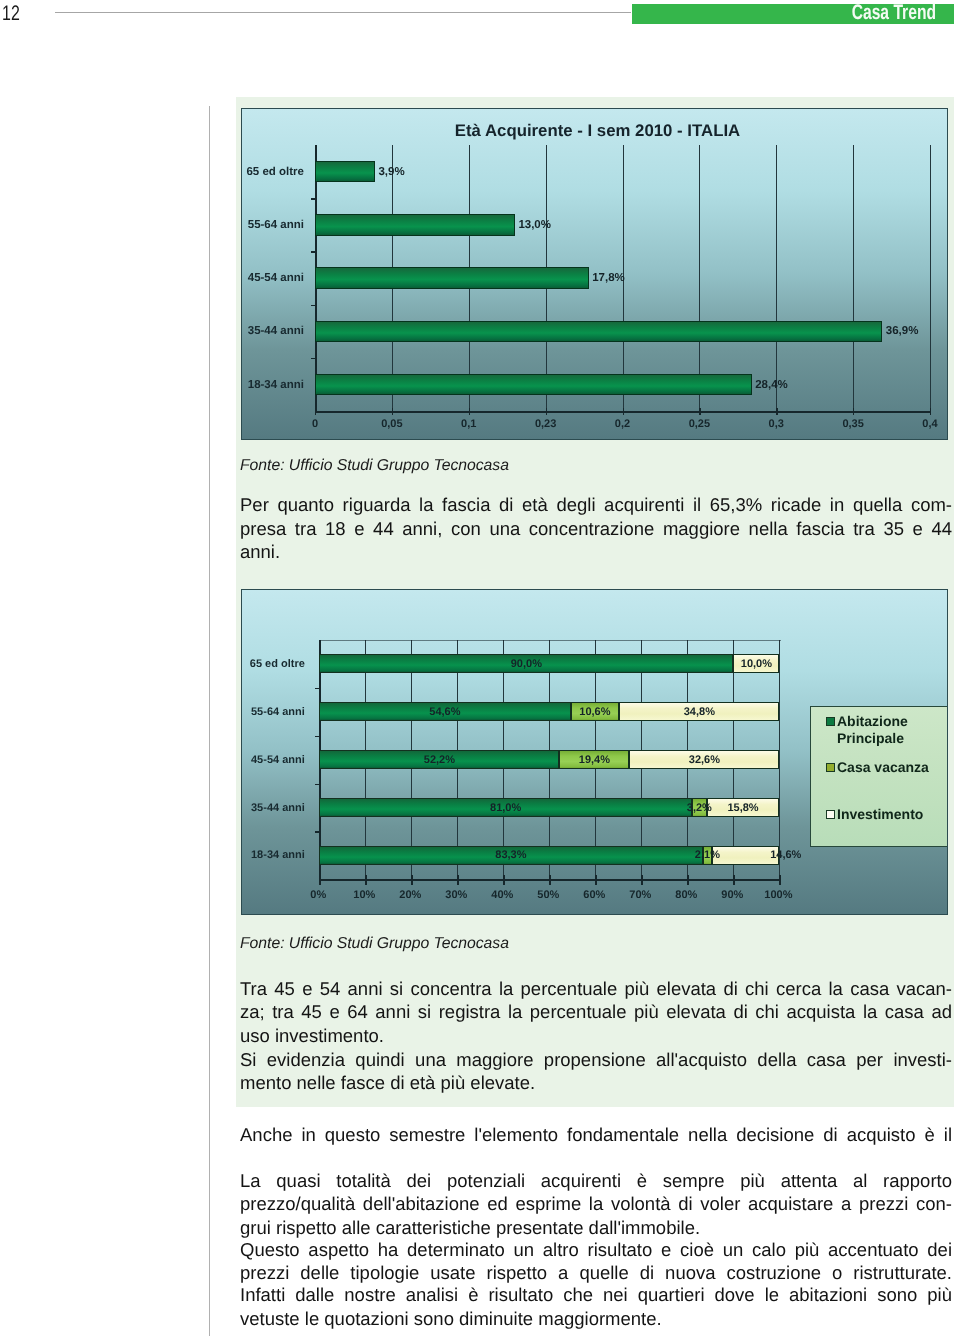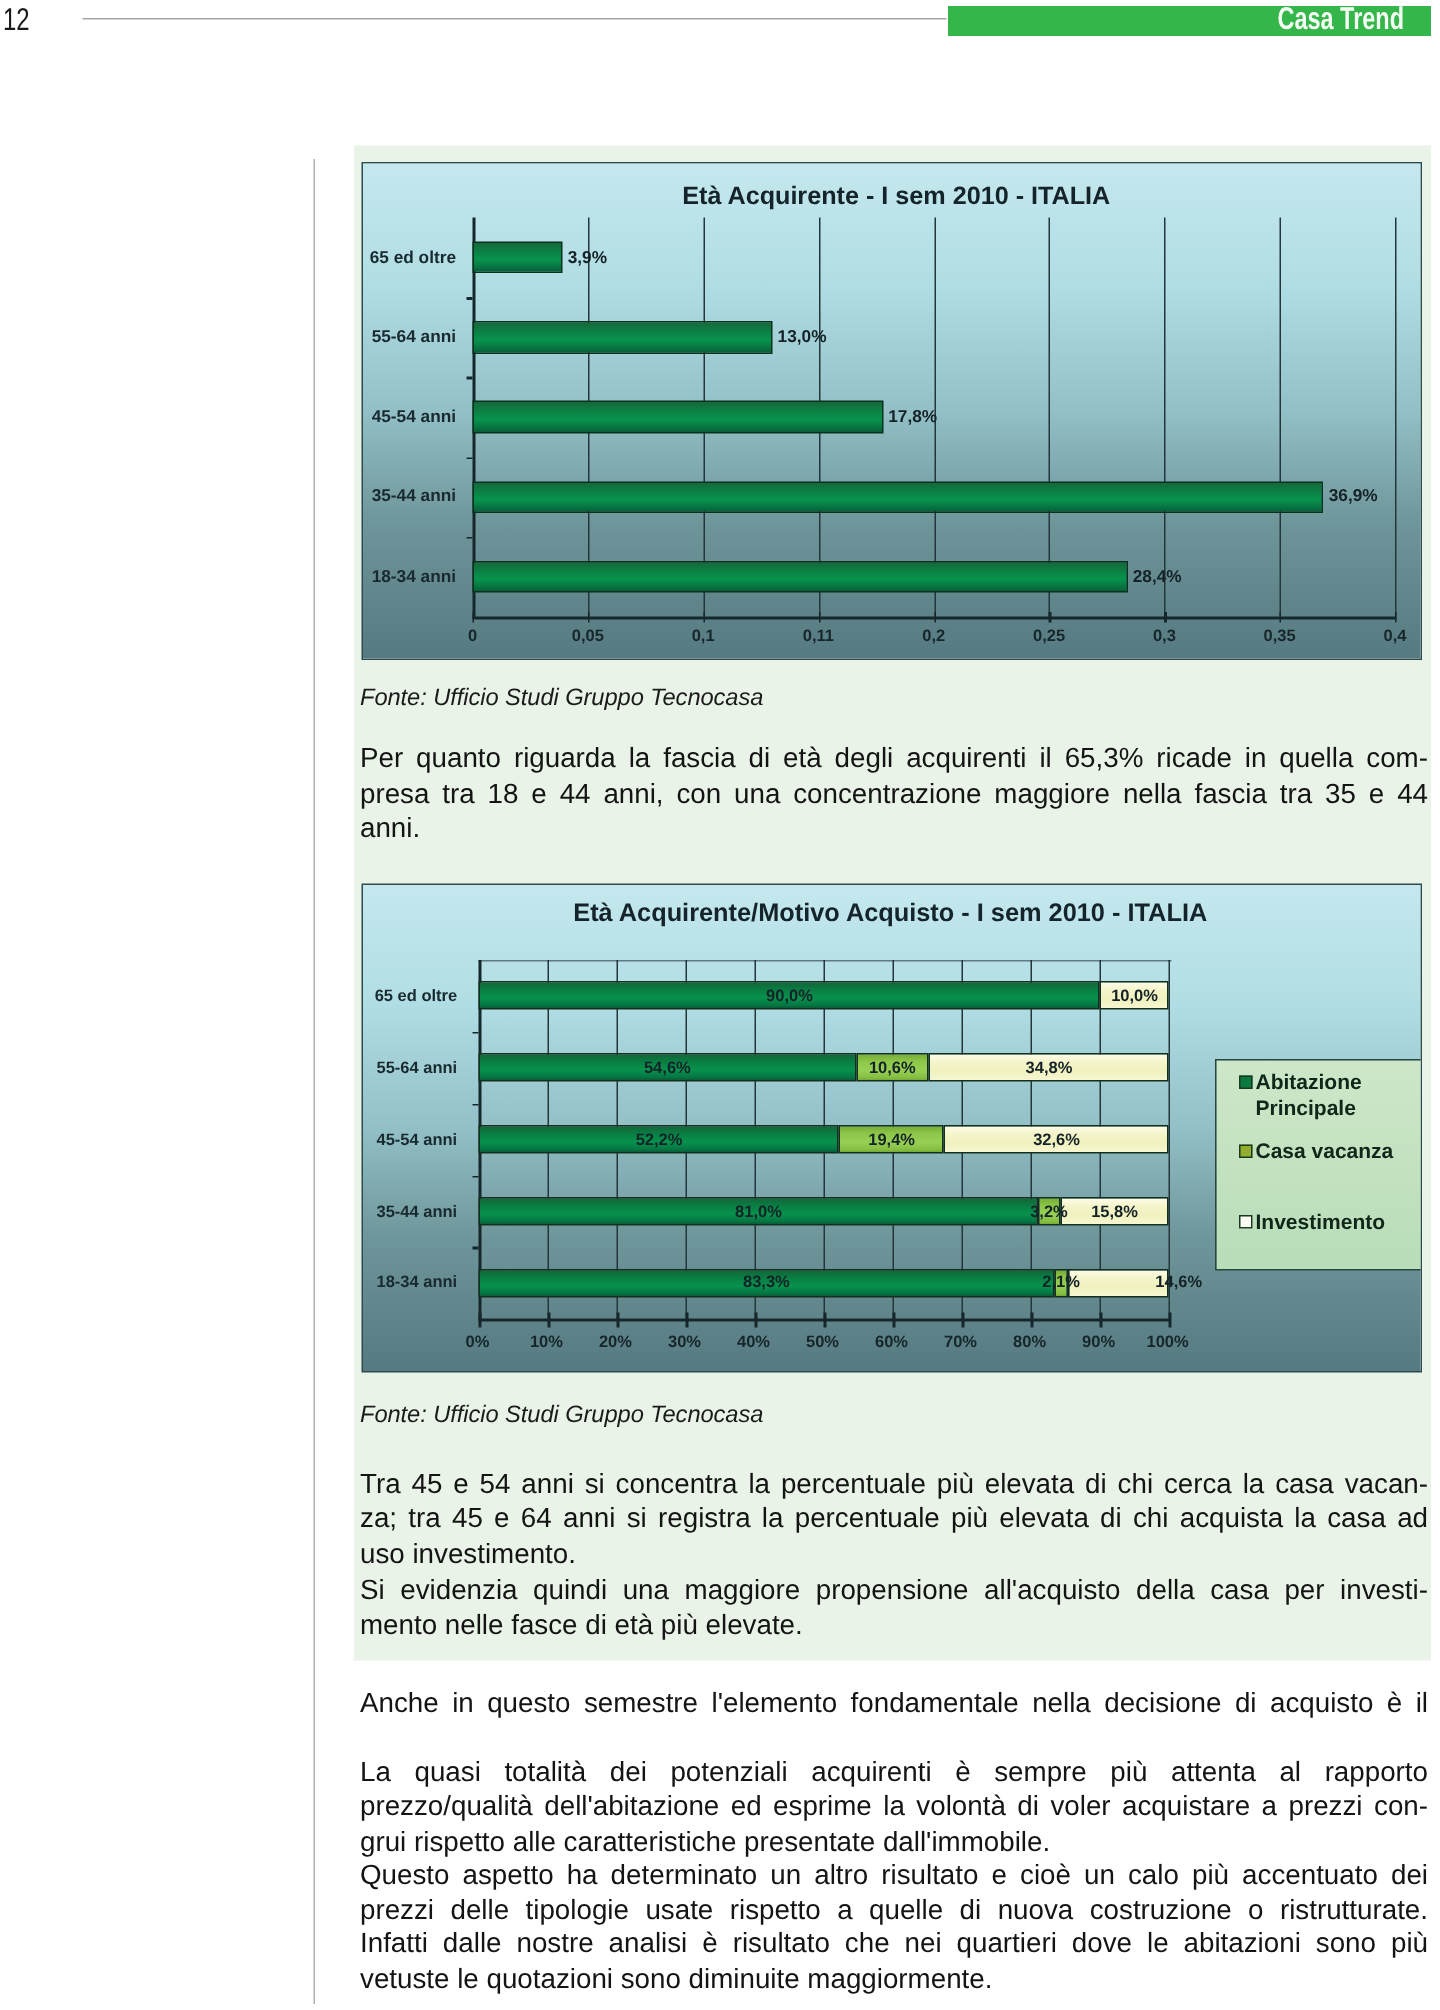--- a/index.html
+++ b/index.html
@@ -106,21 +106,21 @@
         <div class="bar" style="left:73px;top:51.84px;width:59.96249999999999px;height:21.4px;background:linear-gradient(to bottom,#16683c 0%,#0b8044 30%,#08934d 58%,#067040 88%,#0a5e36 100%);border:1.3px solid #05331c;box-sizing:border-box;"></div>
         <div class="clabel" style="left:-2px;top:54.540000000000006px;width:64px;font-size:11.5px;line-height:16px;">65 ed oltre</div>
         <div class="cval" style="left:136.46249999999998px;top:54.540000000000006px;font-size:11.5px;line-height:16px;">3,9%</div>
         <div class="axisline" style="left:73px;top:299.3px;width:1.3px;height:7px;"></div>
         <div class="tick" style="left:49px;top:308.90000000000003px;width:48px;font-size:11px;line-height:12px;">0</div>
         <div class="axisline" style="left:149.875px;top:299.3px;width:1.3px;height:7px;"></div>
         <div class="tick" style="left:125.875px;top:308.90000000000003px;width:48px;font-size:11px;line-height:12px;">0,05</div>
         <div class="axisline" style="left:226.75px;top:299.3px;width:1.3px;height:7px;"></div>
         <div class="tick" style="left:202.75px;top:308.90000000000003px;width:48px;font-size:11px;line-height:12px;">0,1</div>
         <div class="axisline" style="left:303.625px;top:299.3px;width:1.3px;height:7px;"></div>
-        <div class="tick" style="left:279.625px;top:308.90000000000003px;width:48px;font-size:11px;line-height:12px;">0,11</div>
+        <div class="tick" style="left:279.625px;top:308.90000000000003px;width:48px;font-size:11px;line-height:12px;">0,23</div>
         <div class="axisline" style="left:380.5px;top:299.3px;width:1.3px;height:7px;"></div>
         <div class="tick" style="left:356.5px;top:308.90000000000003px;width:48px;font-size:11px;line-height:12px;">0,2</div>
         <div class="axisline" style="left:457.375px;top:299.3px;width:1.3px;height:7px;"></div>
         <div class="tick" style="left:433.375px;top:308.90000000000003px;width:48px;font-size:11px;line-height:12px;">0,25</div>
         <div class="axisline" style="left:534.25px;top:299.3px;width:1.3px;height:7px;"></div>
         <div class="tick" style="left:510.25px;top:308.90000000000003px;width:48px;font-size:11px;line-height:12px;">0,3</div>
         <div class="axisline" style="left:611.1249999999999px;top:299.3px;width:1.3px;height:7px;"></div>
         <div class="tick" style="left:587.1249999999999px;top:308.90000000000003px;width:48px;font-size:11px;line-height:12px;">0,35</div>
         <div class="axisline" style="left:688px;top:299.3px;width:1.3px;height:7px;"></div>
         <div class="tick" style="left:664px;top:308.90000000000003px;width:48px;font-size:11px;line-height:12px;">0,4</div>
@@ -129,21 +129,20 @@
 
   <div class="fonte" id="fonte1">Fonte: Ufficio Studi Gruppo Tecnocasa</div>
   <div class="para" id="p1">
       <div class="pline">Per quanto riguarda la fascia di età degli acquirenti il 65,3% ricade in quella com-</div>
       <div class="pline">presa tra 18 e 44 anni, con una concentrazione maggiore nella fascia tra 35 e 44</div>
       <div class="pline last">anni.</div>
     </div>
 
   <div class="chart" id="chart2">
     <div class="cbg"></div>
-    <div class="ctitle" id="c2title">Età Acquirente/Motivo Acquisto - I sem 2010 - ITALIA</div>
     <div id="c2plot">
         <div class="gridv" style="left:123.31px;top:49.8px;height:239.59999999999997px;"></div>
         <div class="gridv" style="left:169.32px;top:49.8px;height:239.59999999999997px;"></div>
         <div class="gridv" style="left:215.32999999999998px;top:49.8px;height:239.59999999999997px;"></div>
         <div class="gridv" style="left:261.34px;top:49.8px;height:239.59999999999997px;"></div>
         <div class="gridv" style="left:307.34999999999997px;top:49.8px;height:239.59999999999997px;"></div>
         <div class="gridv" style="left:353.35999999999996px;top:49.8px;height:239.59999999999997px;"></div>
         <div class="gridv" style="left:399.36999999999995px;top:49.8px;height:239.59999999999997px;"></div>
         <div class="gridv" style="left:445.38px;top:49.8px;height:239.59999999999997px;"></div>
         <div class="gridv" style="left:491.39px;top:49.8px;height:239.59999999999997px;"></div>

